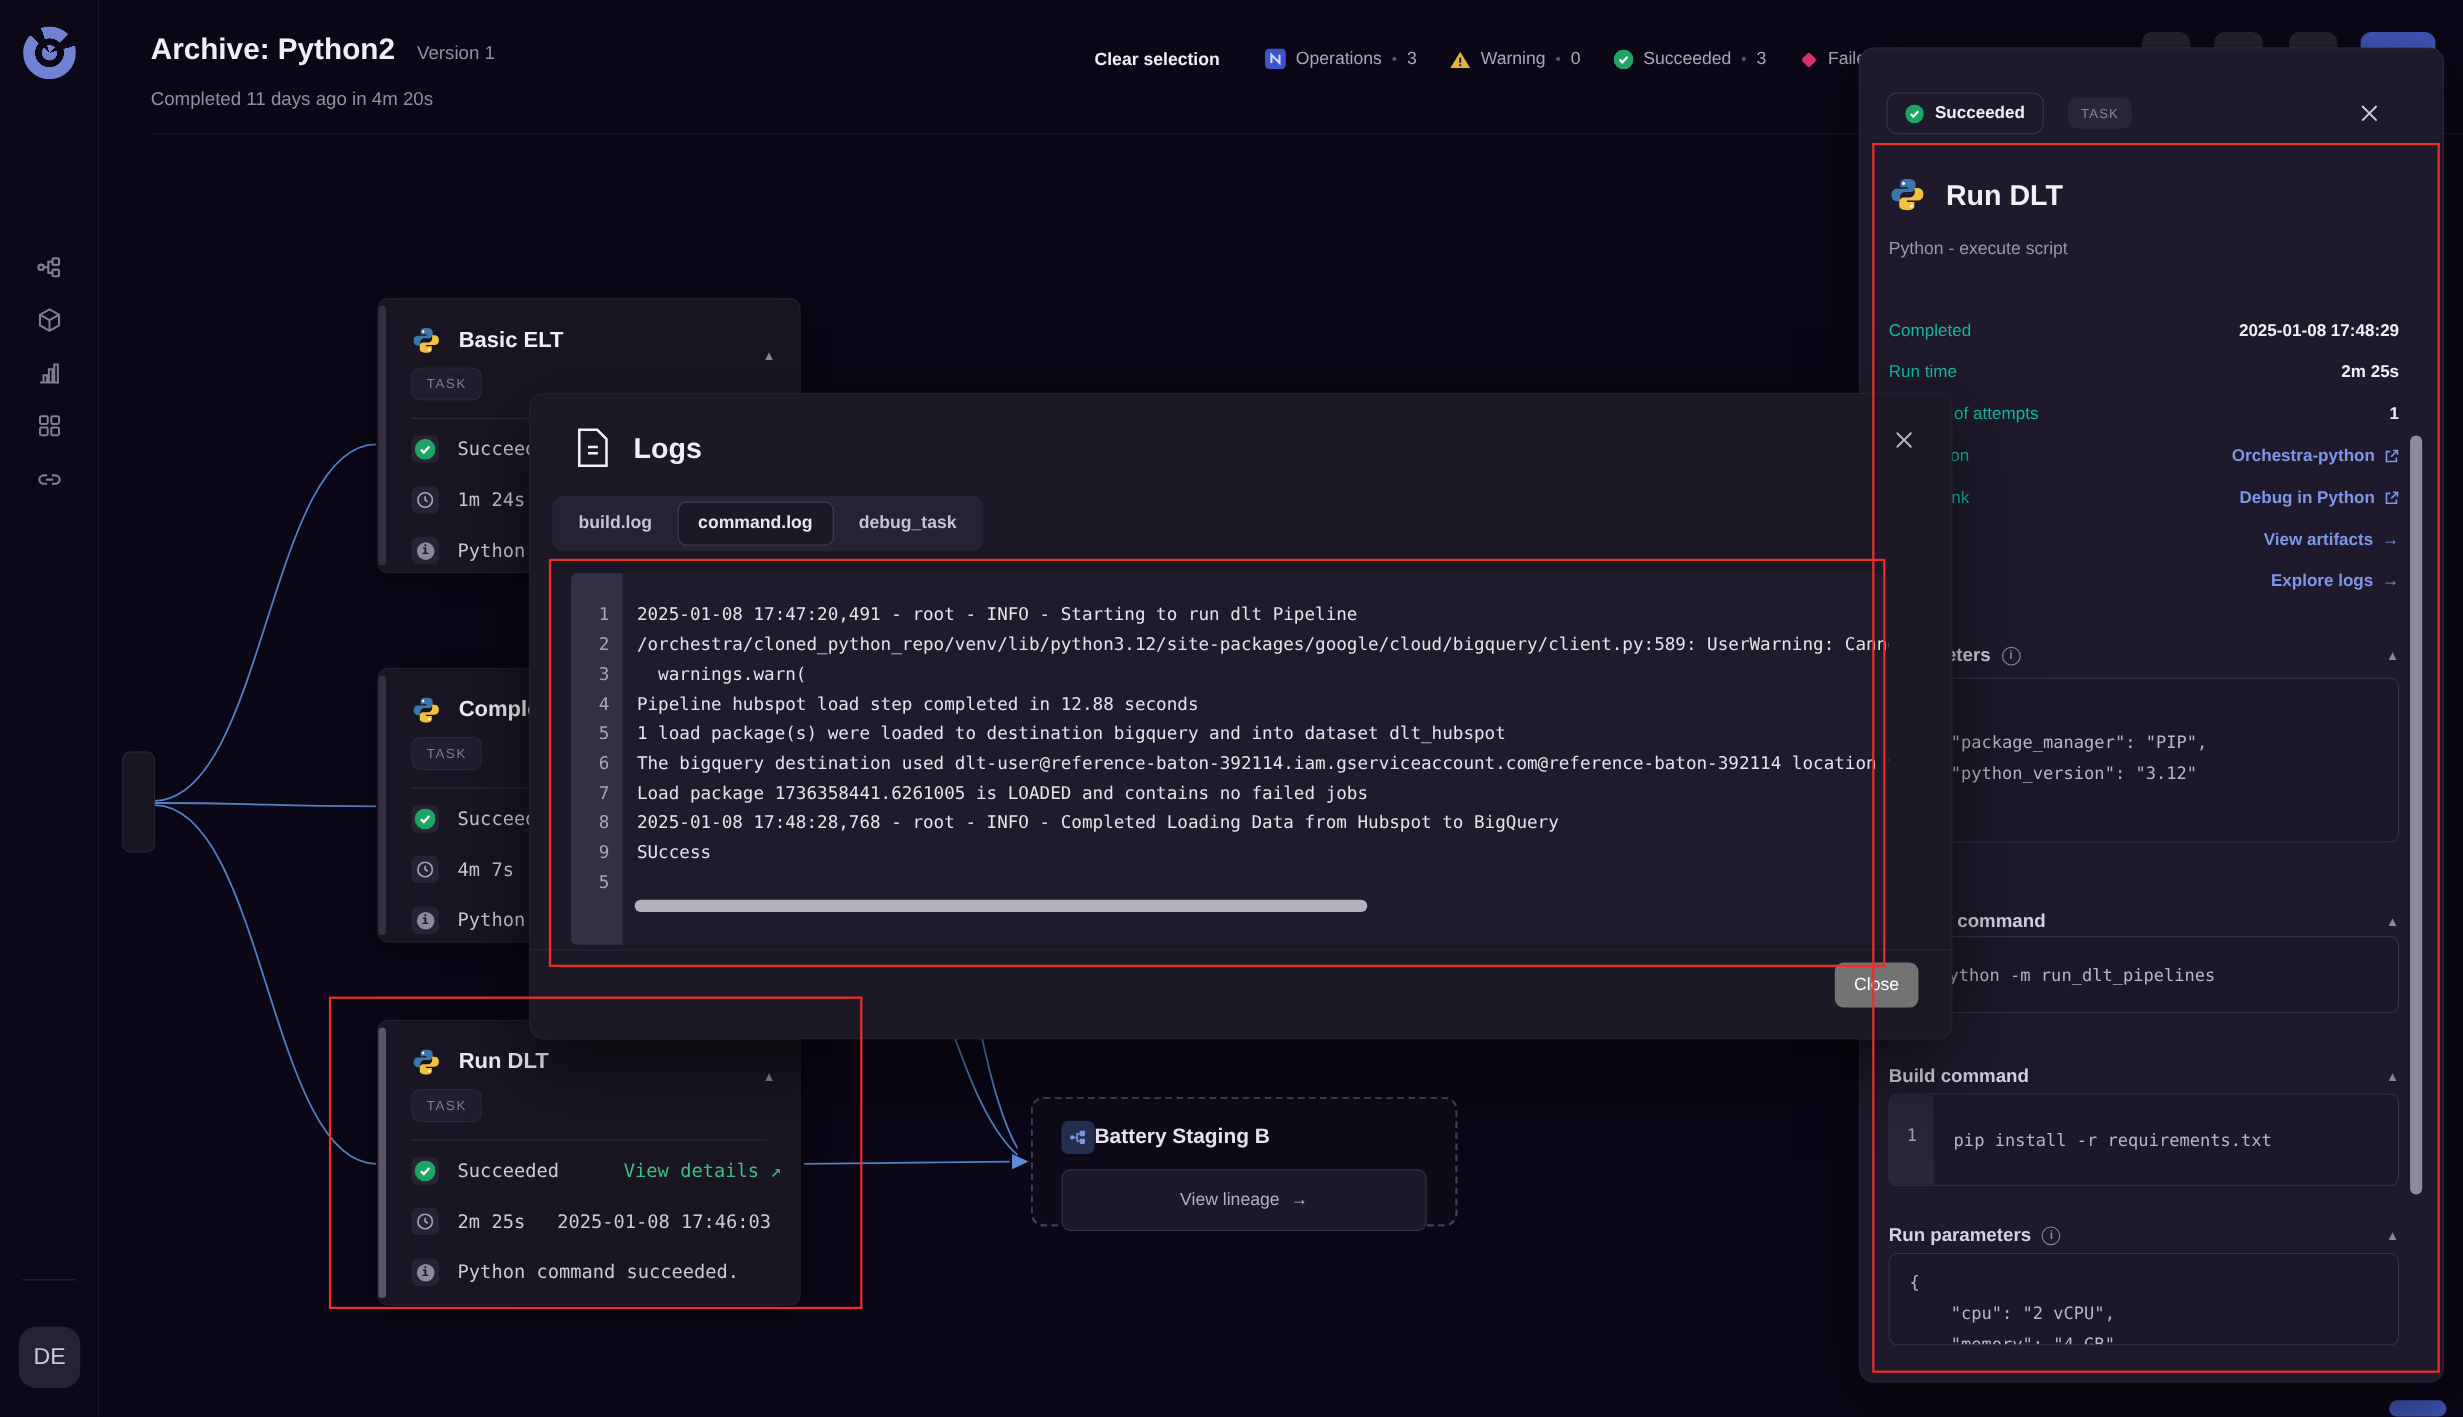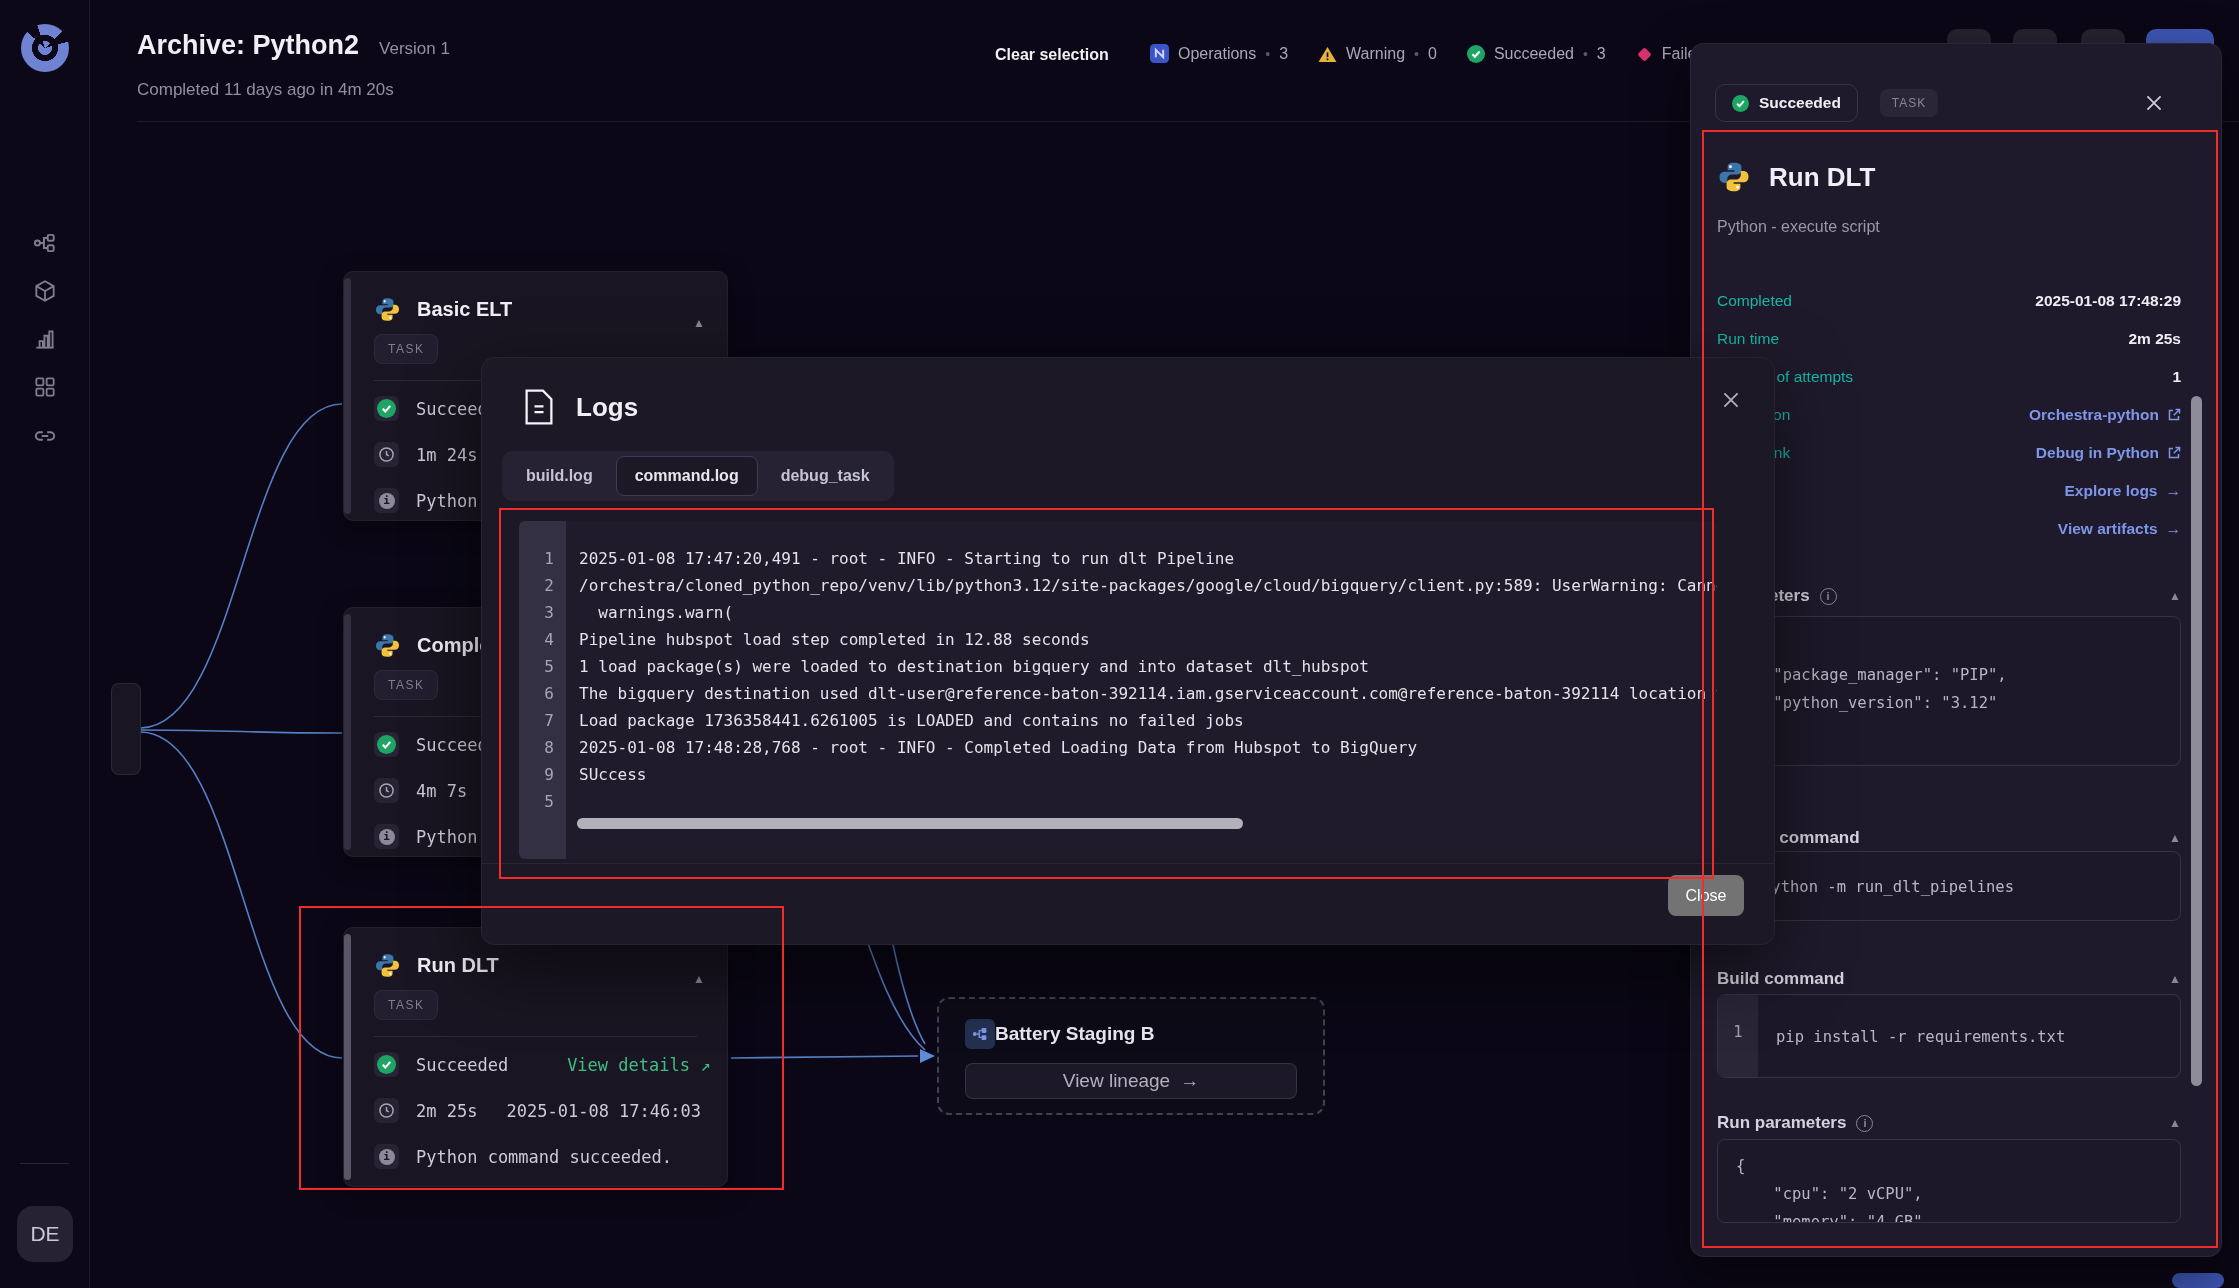--- a/index.html
+++ b/index.html
@@ -72,23 +72,23 @@
   .vd-link::after { content:" ↗"; }
   .ts-right { margin-left:auto; white-space:nowrap; }
 
   
   .battery { position:absolute; left:937px; top:997px; width:388px; height:118px; border:2px dashed rgba(165,165,185,.35);
              border-radius:12px; background:rgba(18,14,28,.55); z-index:10; }
   .b-head { position:absolute; left:26px; top:20px; display:flex; align-items:center; }
   .b-ic { width:30px; height:30px; border-radius:6px; background:#233050; color:#7d96e8;
           display:flex; align-items:center; justify-content:center; }
   .b-title { font-size:19px; font-weight:bold; color:#e8e6ee; }
-  .b-btn { position:absolute; left:26px; right:26px; top:64px; height:36px; border:1px solid rgba(255,255,255,.12);
+  .b-btn { position:absolute; left:26px; right:26px; top:64px; height:56px; border:1px solid rgba(255,255,255,.12);
            border-radius:8px; background:#1c1827; display:flex; align-items:center; justify-content:center; gap:10px;
-           color:#b3b0bd; font-size:19px; cursor:pointer; }
+           color:#b3b0bd; font-size:16px; cursor:pointer; }
   .arr-r::after { content:"→"; }
 
   
   .panel { position:absolute; left:1690px; top:43px; width:532px; height:1214px; background:#1f1a2b;
            border:1px solid rgba(255,255,255,.06); border-radius:14px; box-shadow:0 18px 50px rgba(0,0,0,.5); z-index:50; overflow:hidden; }
   .p-toprow { position:absolute; left:24px; top:40px; display:flex; gap:22px; align-items:center; }
   .p-status { display:flex; gap:10px; align-items:center; padding:9px 16px; border:1px solid #393349; border-radius:10px;
               font-size:15.5px; font-weight:600; }
   .p-task { padding:7px 12px; background:#2a2537; border-radius:8px; color:#8a8794; font-size:12px; letter-spacing:1px; }
   .p-close { position:absolute; right:56px; top:48px; color:#cfccd8; background:none; border:none; cursor:pointer; }
@@ -464,30 +464,30 @@
       <span class="plink">
         <span>Debug in Python</span>
         <svg width="14" height="14" viewBox="0 0 14 14" fill="none" stroke="currentColor" stroke-width="1.5">
             <path d="M6 2.5H2.5v9h9V8"></path>
             <path d="M8.5 1.5H12.5V5.5"></path>
             <path d="M12 2L6.8 7.2"></path>
           </svg>
       </span>
     </div>
     <div class="prow">
+      <span class="plabel">Artifacts</span>
+      <span class="plink">
+        <span>View artifacts</span>
+        <span class="arr-r"></span>
+      </span>
+    </div>
+    <div class="prow">
       <span class="plabel">Logs</span>
       <span class="plink">
         <span>Explore logs</span>
-        <span class="arr-r"></span>
-      </span>
-    </div>
-    <div class="prow">
-      <span class="plabel">Artifacts</span>
-      <span class="plink">
-        <span>View artifacts</span>
         <span class="arr-r"></span>
       </span>
     </div>
   </div>
 
   <div class="sec-h sh-params">
     <span class="sec-l">
         <span>Parameters</span>
         <span class="info-o"></span>
       </span>

